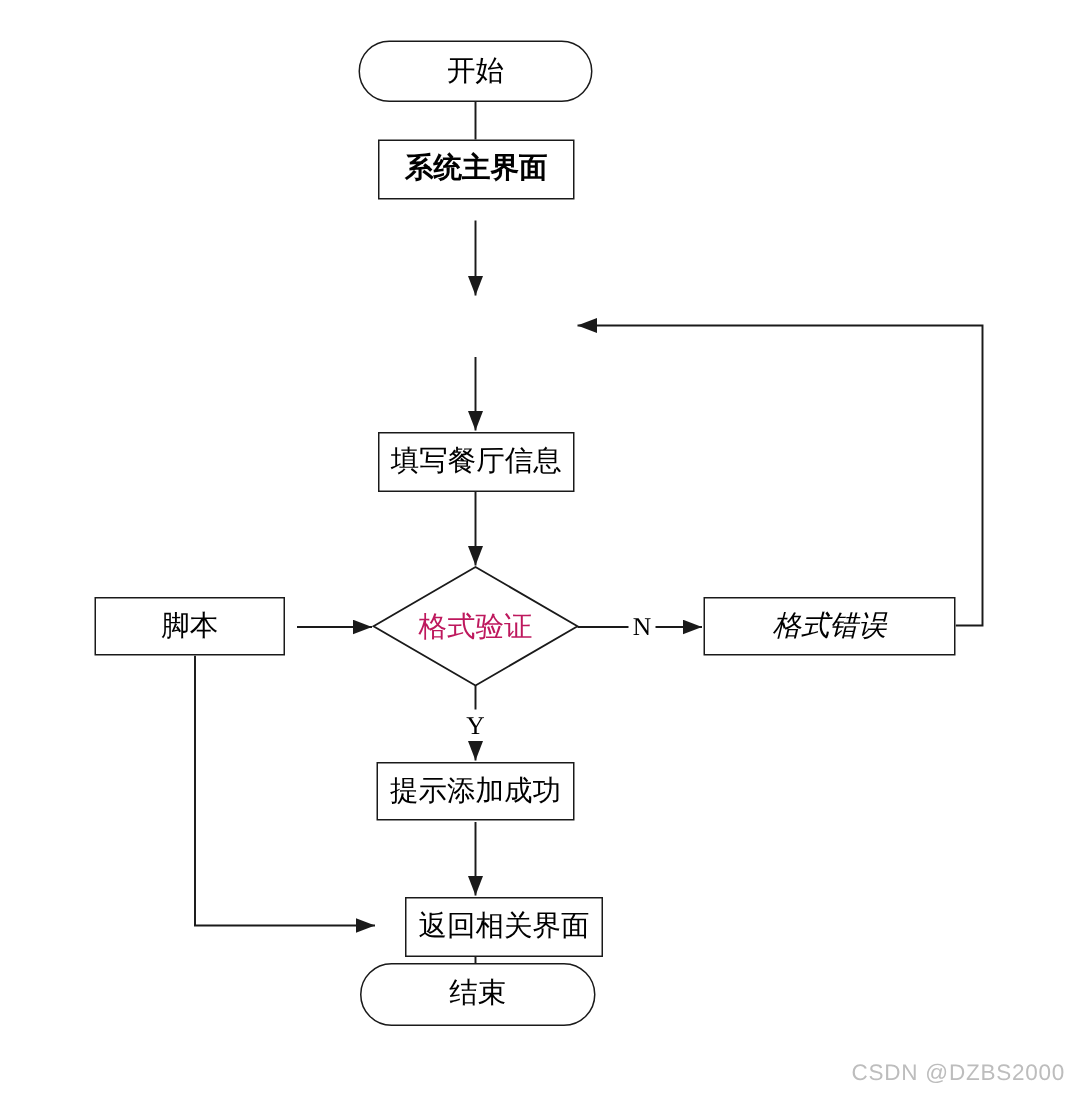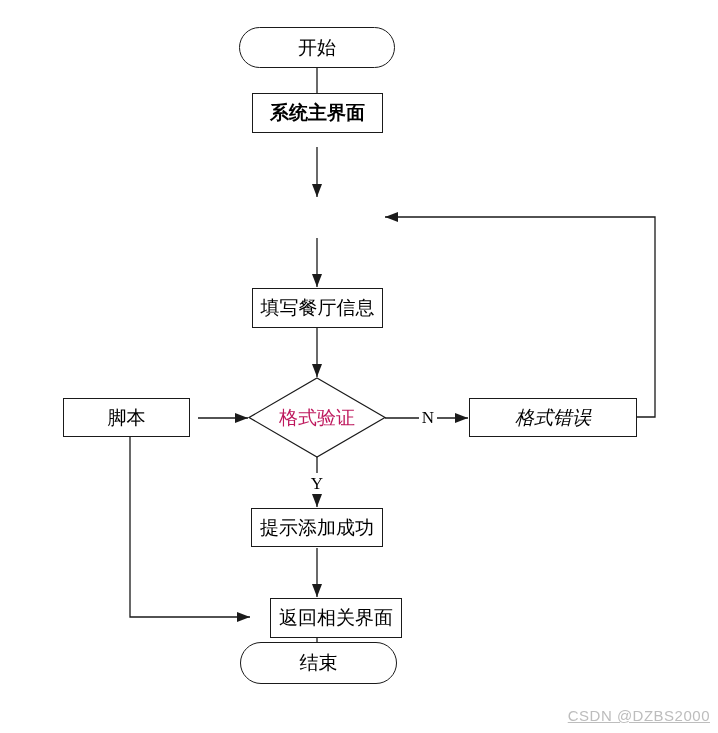--- a/index.html
+++ b/index.html
@@ -55,21 +55,20 @@
     font-family: "Liberation Serif", "DejaVu Serif", serif;
   }
   .watermark {
     position: absolute;
     right: 8px;
     top: 707px;
     font-family: "Liberation Sans", "DejaVu Sans", sans-serif;
     font-size: 15px;
     color: #bdbdbd;
     letter-spacing: 0.5px;
-    text-decoration: underline;
   }
 </style>
 </head>
 <body>
 
 <div id="canvas">
 
   <svg id="wires" viewBox="0 0 718 733" xmlns="http://www.w3.org/2000/svg">
     <defs>
       <marker id="arrow" markerUnits="userSpaceOnUse" viewBox="0 0 13 10" refX="13" refY="5" markerWidth="13" markerHeight="10" orient="auto">

